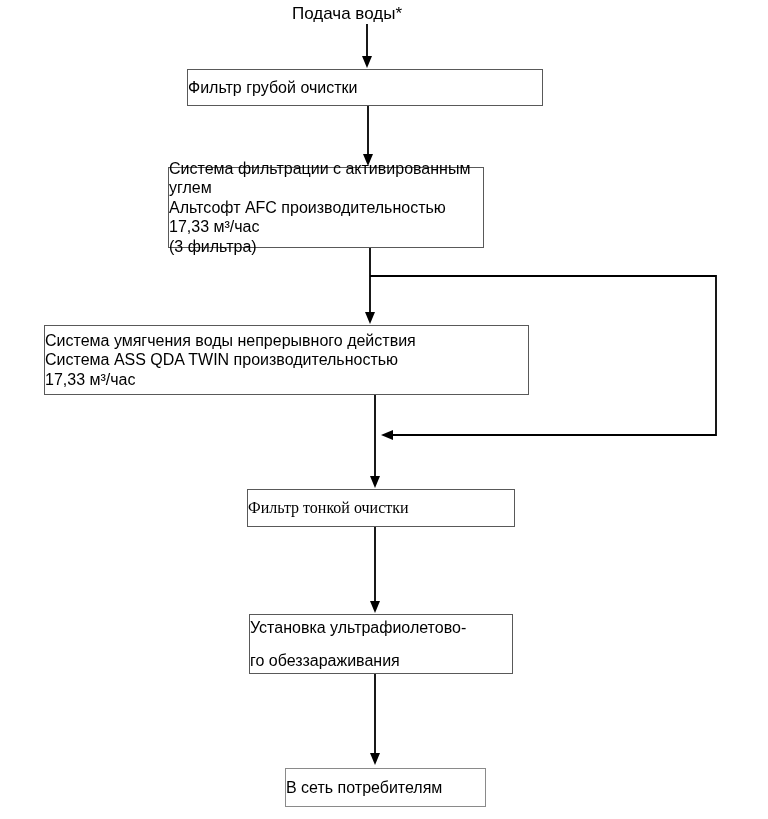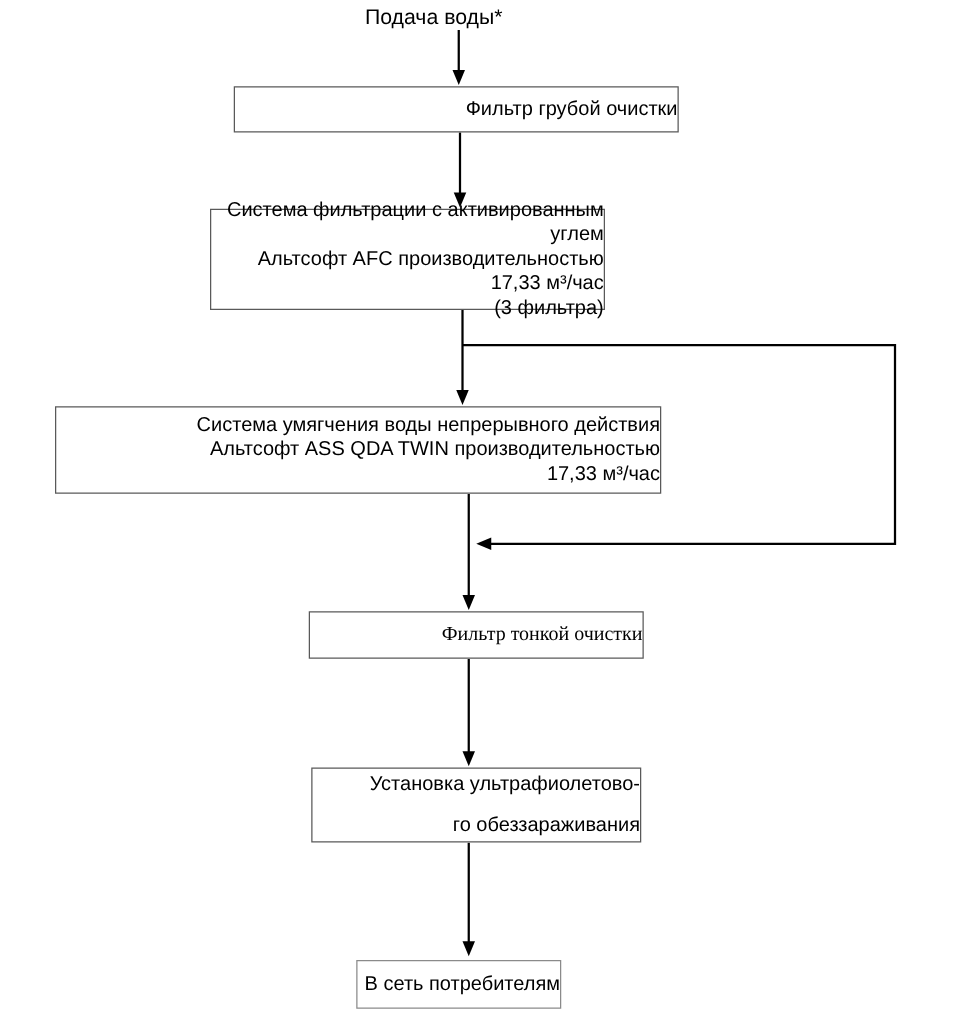--- a/index.html
+++ b/index.html
@@ -4,21 +4,21 @@
 <style>
   html,body { margin:0; padding:0; background:#ffffff; }
   .canvas {
     position:relative; width:768px; height:819px; background:#ffffff;
     font-family:"Liberation Sans", sans-serif; color:#000000; overflow:hidden;
   }
   svg.connectors { position:absolute; left:0; top:0; width:768px; height:819px; }
   .node {
     position:absolute; box-sizing:border-box; background:#ffffff;
     border:1px solid #595959; display:flex; flex-direction:column;
-    justify-content:center; align-items:center; text-align:right;
+    justify-content:center; align-items:center; text-align:left;
     font-size:16px; line-height:19.5px;
   }
   .node .ln { display:block; width:100%; }
   .node.bypass { justify-content:flex-start; padding-top:9px; }
   .node.light-border { border-color:#8a8a8a; }
   .free-label {
     position:absolute; font-size:17px; line-height:18px; text-align:center;
   }
 </style>
 </head>
@@ -54,31 +54,31 @@
   </div>
 
   <div class="node" style="left:168px; top:167px; width:316px; height:81px;">
     <span class="ln">Система фильтрации с активированным углем</span>
     <span class="ln">Альтсофт AFC производительностью 17,33 м³/час</span>
     <span class="ln">(3 фильтра)</span>
   </div>
 
   <div class="node" style="left:44px; top:325px; width:485px; height:70px;">
     <span class="ln">Система умягчения воды непрерывного действия</span>
-    <span class="ln">Альтсофт ASS QDA TWIN производительностью</span>
+    <span class="ln">Система ASS QDA TWIN производительностью</span>
     <span class="ln">17,33 м³/час</span>
   </div>
 
 
   <div class="node" style="left:247px; top:489px; width:268px; height:38px;font-family:Liberation Serif, serif;">
     <span class="ln">Фильтр тонкой очистки</span>
   </div>
 
   <div class="node" style="left:249px; top:614px; width:264px; height:60px;gap:13px;">
     <span class="ln">Установка ультрафиолетово-</span>
     <span class="ln">го обеззараживания</span>
   </div>
 
-  <div class="node light-border" style="left:285px; top:768px; width:164px; height:39px;">
+  <div class="node light-border" style="left:285px; top:768px; width:201px; height:39px;">
     <span class="ln">В сеть потребителям</span>
   </div>
 
 </div>
 
 </body></html>

